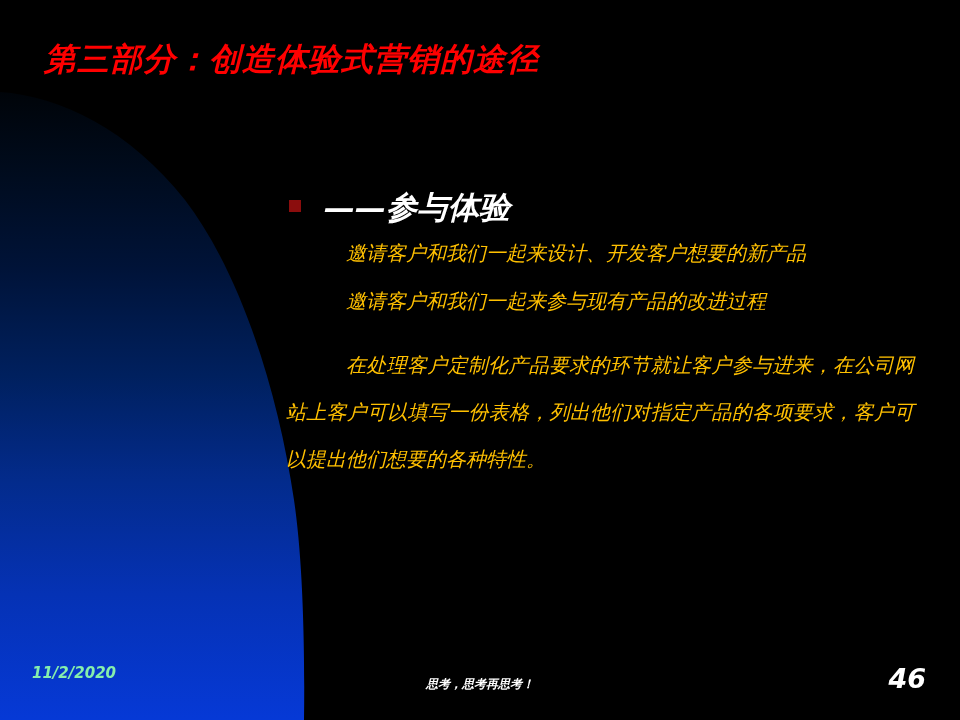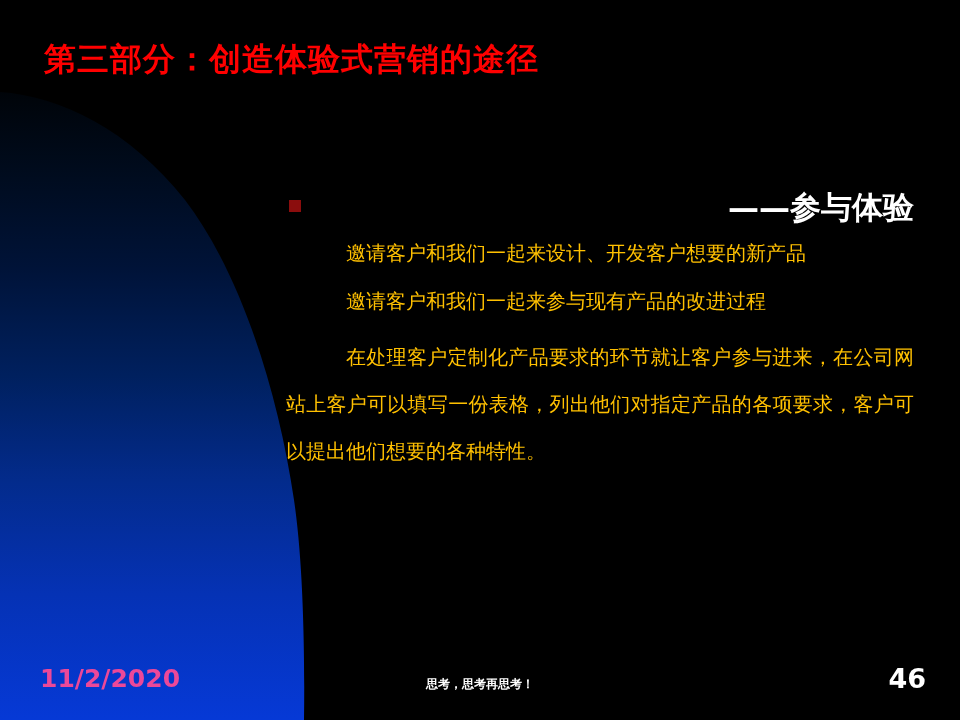--- a/index.html
+++ b/index.html
@@ -7,20 +7,21 @@
     padding: 0;
     background: #000000;
   }
   #slide {
     position: relative;
     width: 960px;
     height: 720px;
     background: #000000;
     overflow: hidden;
     font-family: "Liberation Sans", sans-serif;
+    font-style: italic;
   }
 
   
   #bg-shape {
     position: absolute;
     left: 0;
     top: 0;
     width: 960px;
     height: 720px;
     pointer-events: none;
@@ -48,21 +49,20 @@
     top: 186px;
     width: 628px;
   }
 
   .bullet-row {
     position: relative;
     display: block;
     min-height: 40px;
     padding-left: 38px;
     margin-bottom: 2px;
-    text-align: right;
   }
   .bullet-marker {
     position: absolute;
     left: 3px;
     top: 14px;
     width: 12px;
     height: 12px;
     background: #8B0D0D;
   }
   .bullet-text {
@@ -77,30 +77,30 @@
   .para {
     color: #FFC000;
     font-family: "DejaVu Serif", "Liberation Serif", serif;
     font-size: 20px;
     line-height: 47px;
     text-align: justify;
     text-indent: 60px;
     margin: 0 0 1px 0;
     letter-spacing: 0px;
   }
-  #para-3 { margin-top: 9px; }
+  #para-3 { margin-top: 17px; }
 
   
   #footer-date {
     position: absolute;
-    left: 40px;
+    left: 32px;
     top: 664px;
-    color: #ec4899;
+    color: #86efac;
     font-family: "DejaVu Sans", "Liberation Sans", sans-serif;
-    font-size: 25px;
+    font-size: 15px;
     font-weight: bold;
     letter-spacing: 0px;
   }
   #footer-center {
     position: absolute;
     left: 0;
     top: 676px;
     width: 960px;
     text-align: center;
     color: #FFFFFF;

